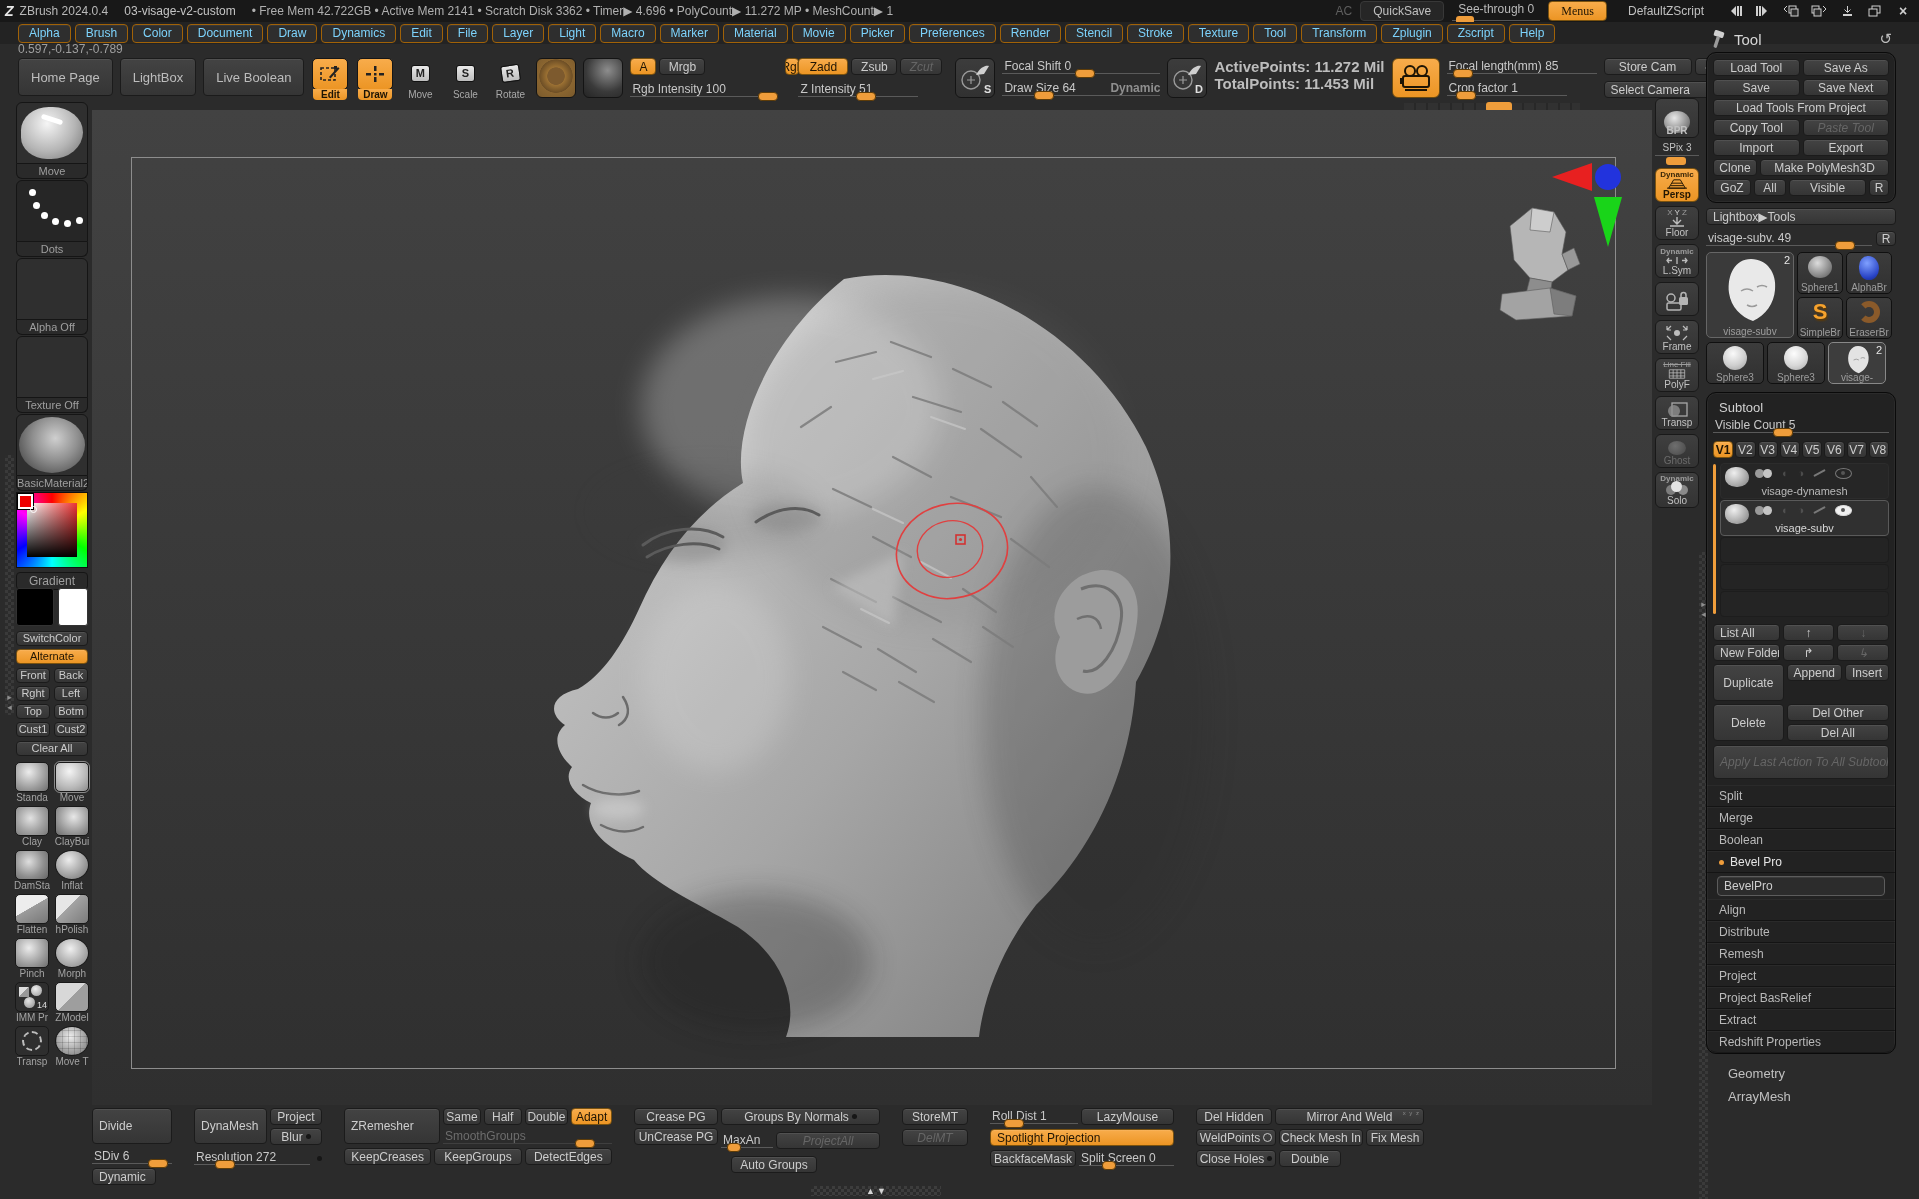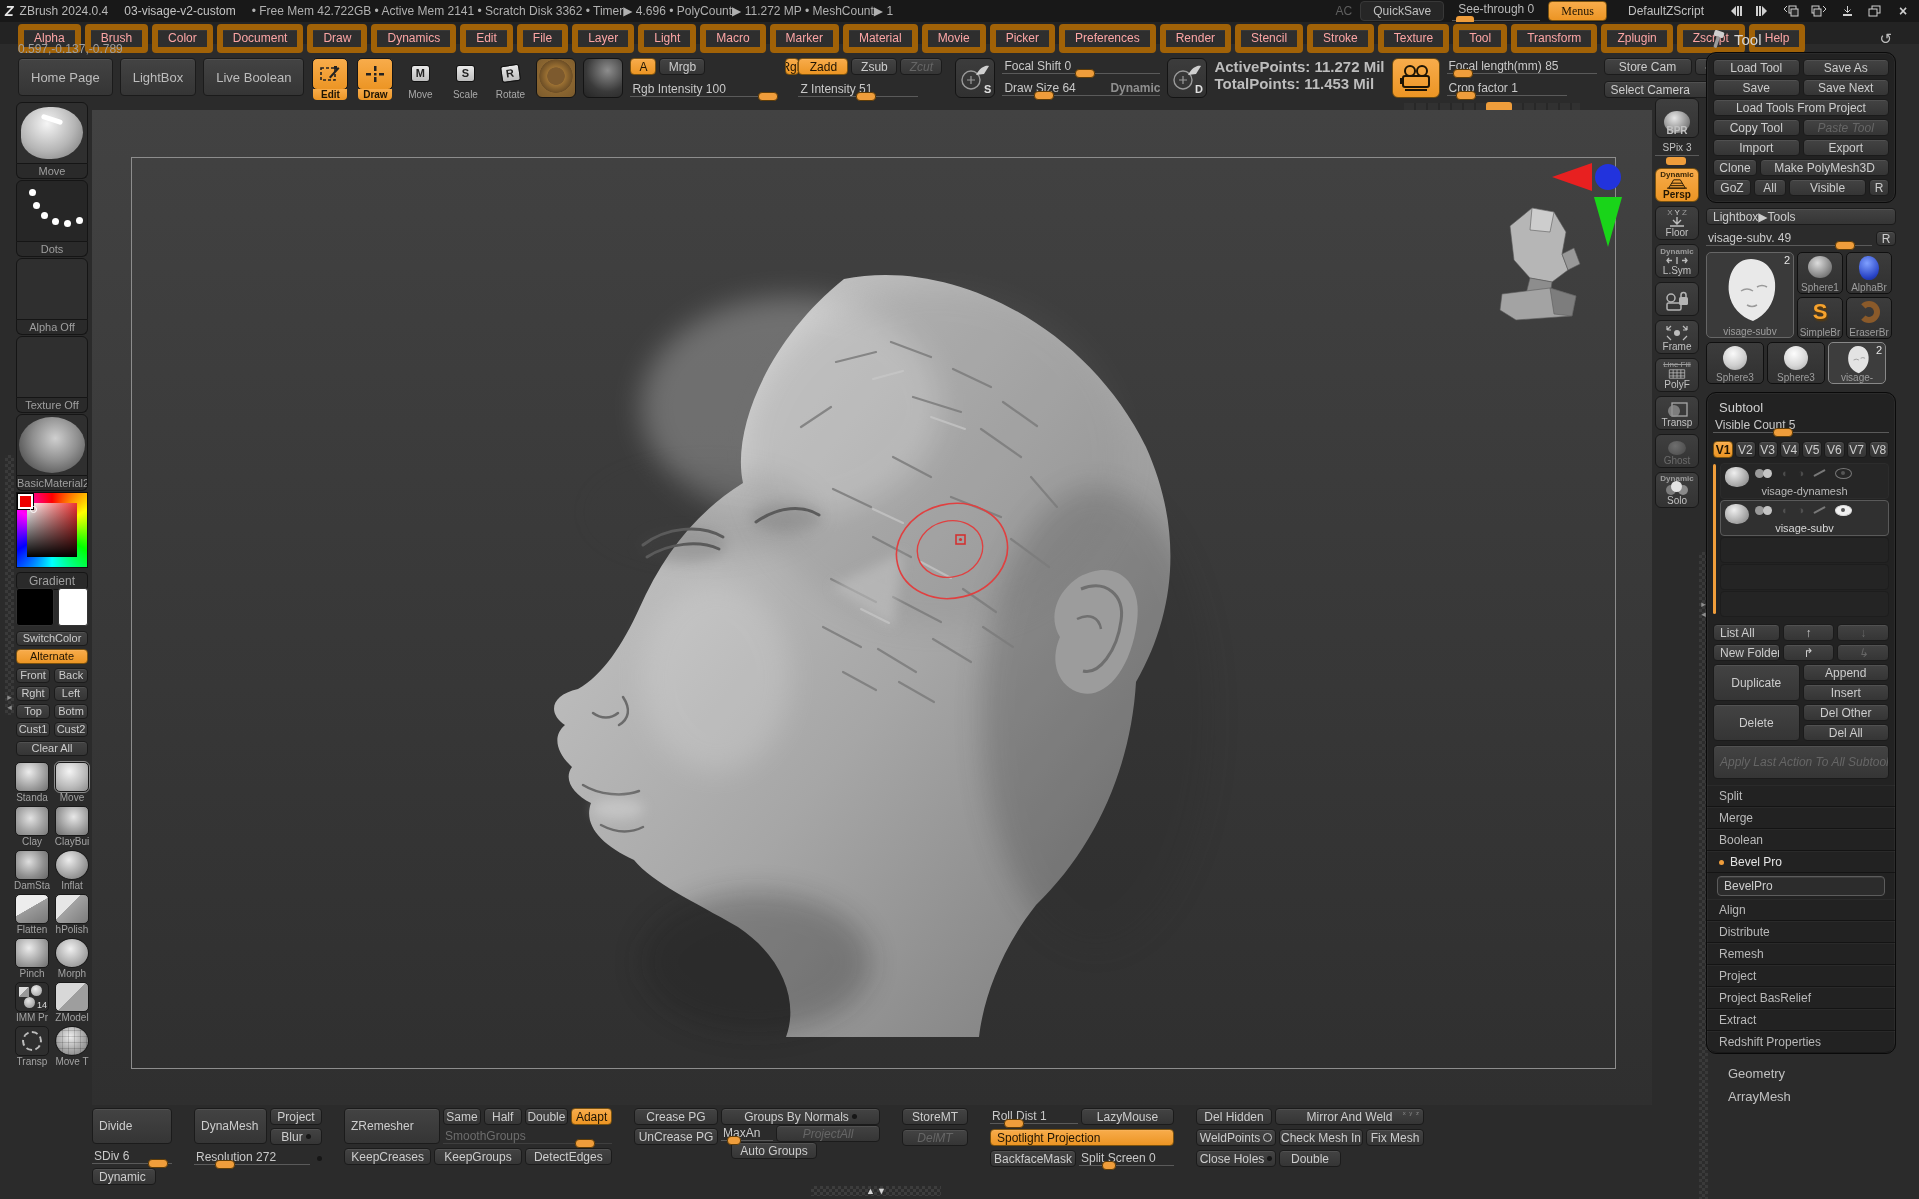--- a/index.html
+++ b/index.html
@@ -32,21 +32,21 @@
   #titlebar .doc{margin-left:16px;color:#c4c4c4;}
   #titlebar .stats{margin-left:16px;color:#b0b0b0;}
   #titlebar .right{margin-left:auto;display:flex;align-items:center;gap:8px;padding-right:6px;}
   .tb-btn{background:#262626;border:1px solid #383838;border-radius:4px;padding:1px 12px;font-size:12px;color:#c0c0c0;height:16px;display:flex;align-items:center;}
   .tb-orange{background:linear-gradient(#f8ac4b,#ec9524);color:#1d1404;border-color:#7a520f;font-family:Liberation Serif, serif;}
   .seethrough{position:relative;padding:0 6px 4px 6px;border-bottom:1px solid #555;}
   .seethrough .hnd{position:absolute;left:4px;bottom:-4px;width:18px;height:8px;border-radius:3px;background:#EF9D3B;}
   .wi{display:inline-flex;align-items:center;justify-content:center;width:20px;height:14px;color:#cfcfcf;}
   
   #menubar{position:absolute;left:0;top:22px;width:100%;height:22px;background:#232323;display:flex;gap:4px;padding:2px 0 0 18px;box-sizing:border-box;}
-  .menu-item{background:#2e2e2e;border:6px solid #a16207;box-shadow:inset 0 1px 0 rgba(255,255,255,.05);border-radius:4px;color:#fca5a5;font-size:12px;padding:1px 10px;height:15px;line-height:15px;}
+  .menu-item{background:#2e2e2e;border:1px solid #a16207;box-shadow:inset 0 1px 0 rgba(255,255,255,.05);border-radius:4px;color:#7dd3fc;font-size:12px;padding:1px 10px;height:15px;line-height:15px;}
   
   #coords{position:absolute;left:18px;top:42px;font-size:12px;color:#9f9f9f;}
   #shelf{position:absolute;left:18px;top:58px;height:52px;display:flex;gap:7px;align-items:flex-start;}
   .shelf-big{height:38px;font-size:13px;padding:0 12px;color:#bdbdbd;}
   .tool-tile{width:38px;display:flex;flex-direction:column;align-items:center;gap:1px;font-size:10px;color:#a9a9a9;}
   .tool-tile .tico{width:34px;height:30px;border:1px solid #161616;border-radius:5px;background:linear-gradient(#3e3e3e,#323232);display:flex;align-items:center;justify-content:center;}
   .tool-tile.on .tico,.tool-tile.on .tlabel{background:linear-gradient(#f8ac4b,#ec9524);color:#1d1404;}
   .tool-tile.on .tlabel{border-radius:0 0 4px 4px;width:34px;text-align:center;margin-top:-2px;font-weight:bold;}
   .thumb40{width:38px;height:38px;border-radius:6px;border:1px solid #141414;}
   .sgroup{display:flex;flex-direction:column;gap:6px;}
@@ -845,21 +845,21 @@
       <div class="btn dim" style="flex:1">↓</div>
     </div>
     <div class="tp-row" style="margin-top:3px">
       <div class="btn" style="flex:1.4;justify-content:flex-start">New Folder</div>
       <div class="btn" style="flex:1">↱</div>
       <div class="btn dim" style="flex:1">↳</div>
     </div>
 
     <div class="grid2" style="margin-top:3px">
       <div class="btn" style="height:37px">Duplicate</div>
-      <div style="display:flex;flex-direction:column;gap:3px">
+      <div style="display:flex;gap:3px">
         <div class="btn">Append</div>
         <div class="btn">Insert</div>
       </div>
       <div class="btn" style="height:37px">Delete</div>
       <div style="display:flex;flex-direction:column;gap:3px">
         <div class="btn">Del Other</div>
         <div class="btn">Del All</div>
       </div>
     </div>
     <div class="btn dim" style="height:34px;margin-top:4px;justify-content:flex-start">Apply Last Action To All Subtools</div>
@@ -945,21 +945,21 @@
       <div class="btn" style="flex:1">DetectEdges</div>
     </div>
   </div>
 
   <div class="bb-col" style="width:246px">
     <div class="tp-row">
       <div style="display:flex;flex-direction:column;gap:3px;width:84px">
         <div class="btn">Crease PG</div>
         <div class="btn">UnCrease PG</div>
       </div>
-      <div style="display:flex;flex-direction:column;gap:0;flex:1">
+      <div style="display:flex;flex-direction:column;gap:7px;flex:1">
         <div class="btn">
             <span>Groups By Normals</span>
             <span class="dot"></span>
           </div>
         <div class="tp-row">
           <div class="zslider" style="width:52px">
             <span class="lbl">MaxAn</span>
             <span class="hnd" style="left:12%;width:14px"></span>
           </div>
           <div class="btn dim" style="flex:1">ProjectAll</div>

